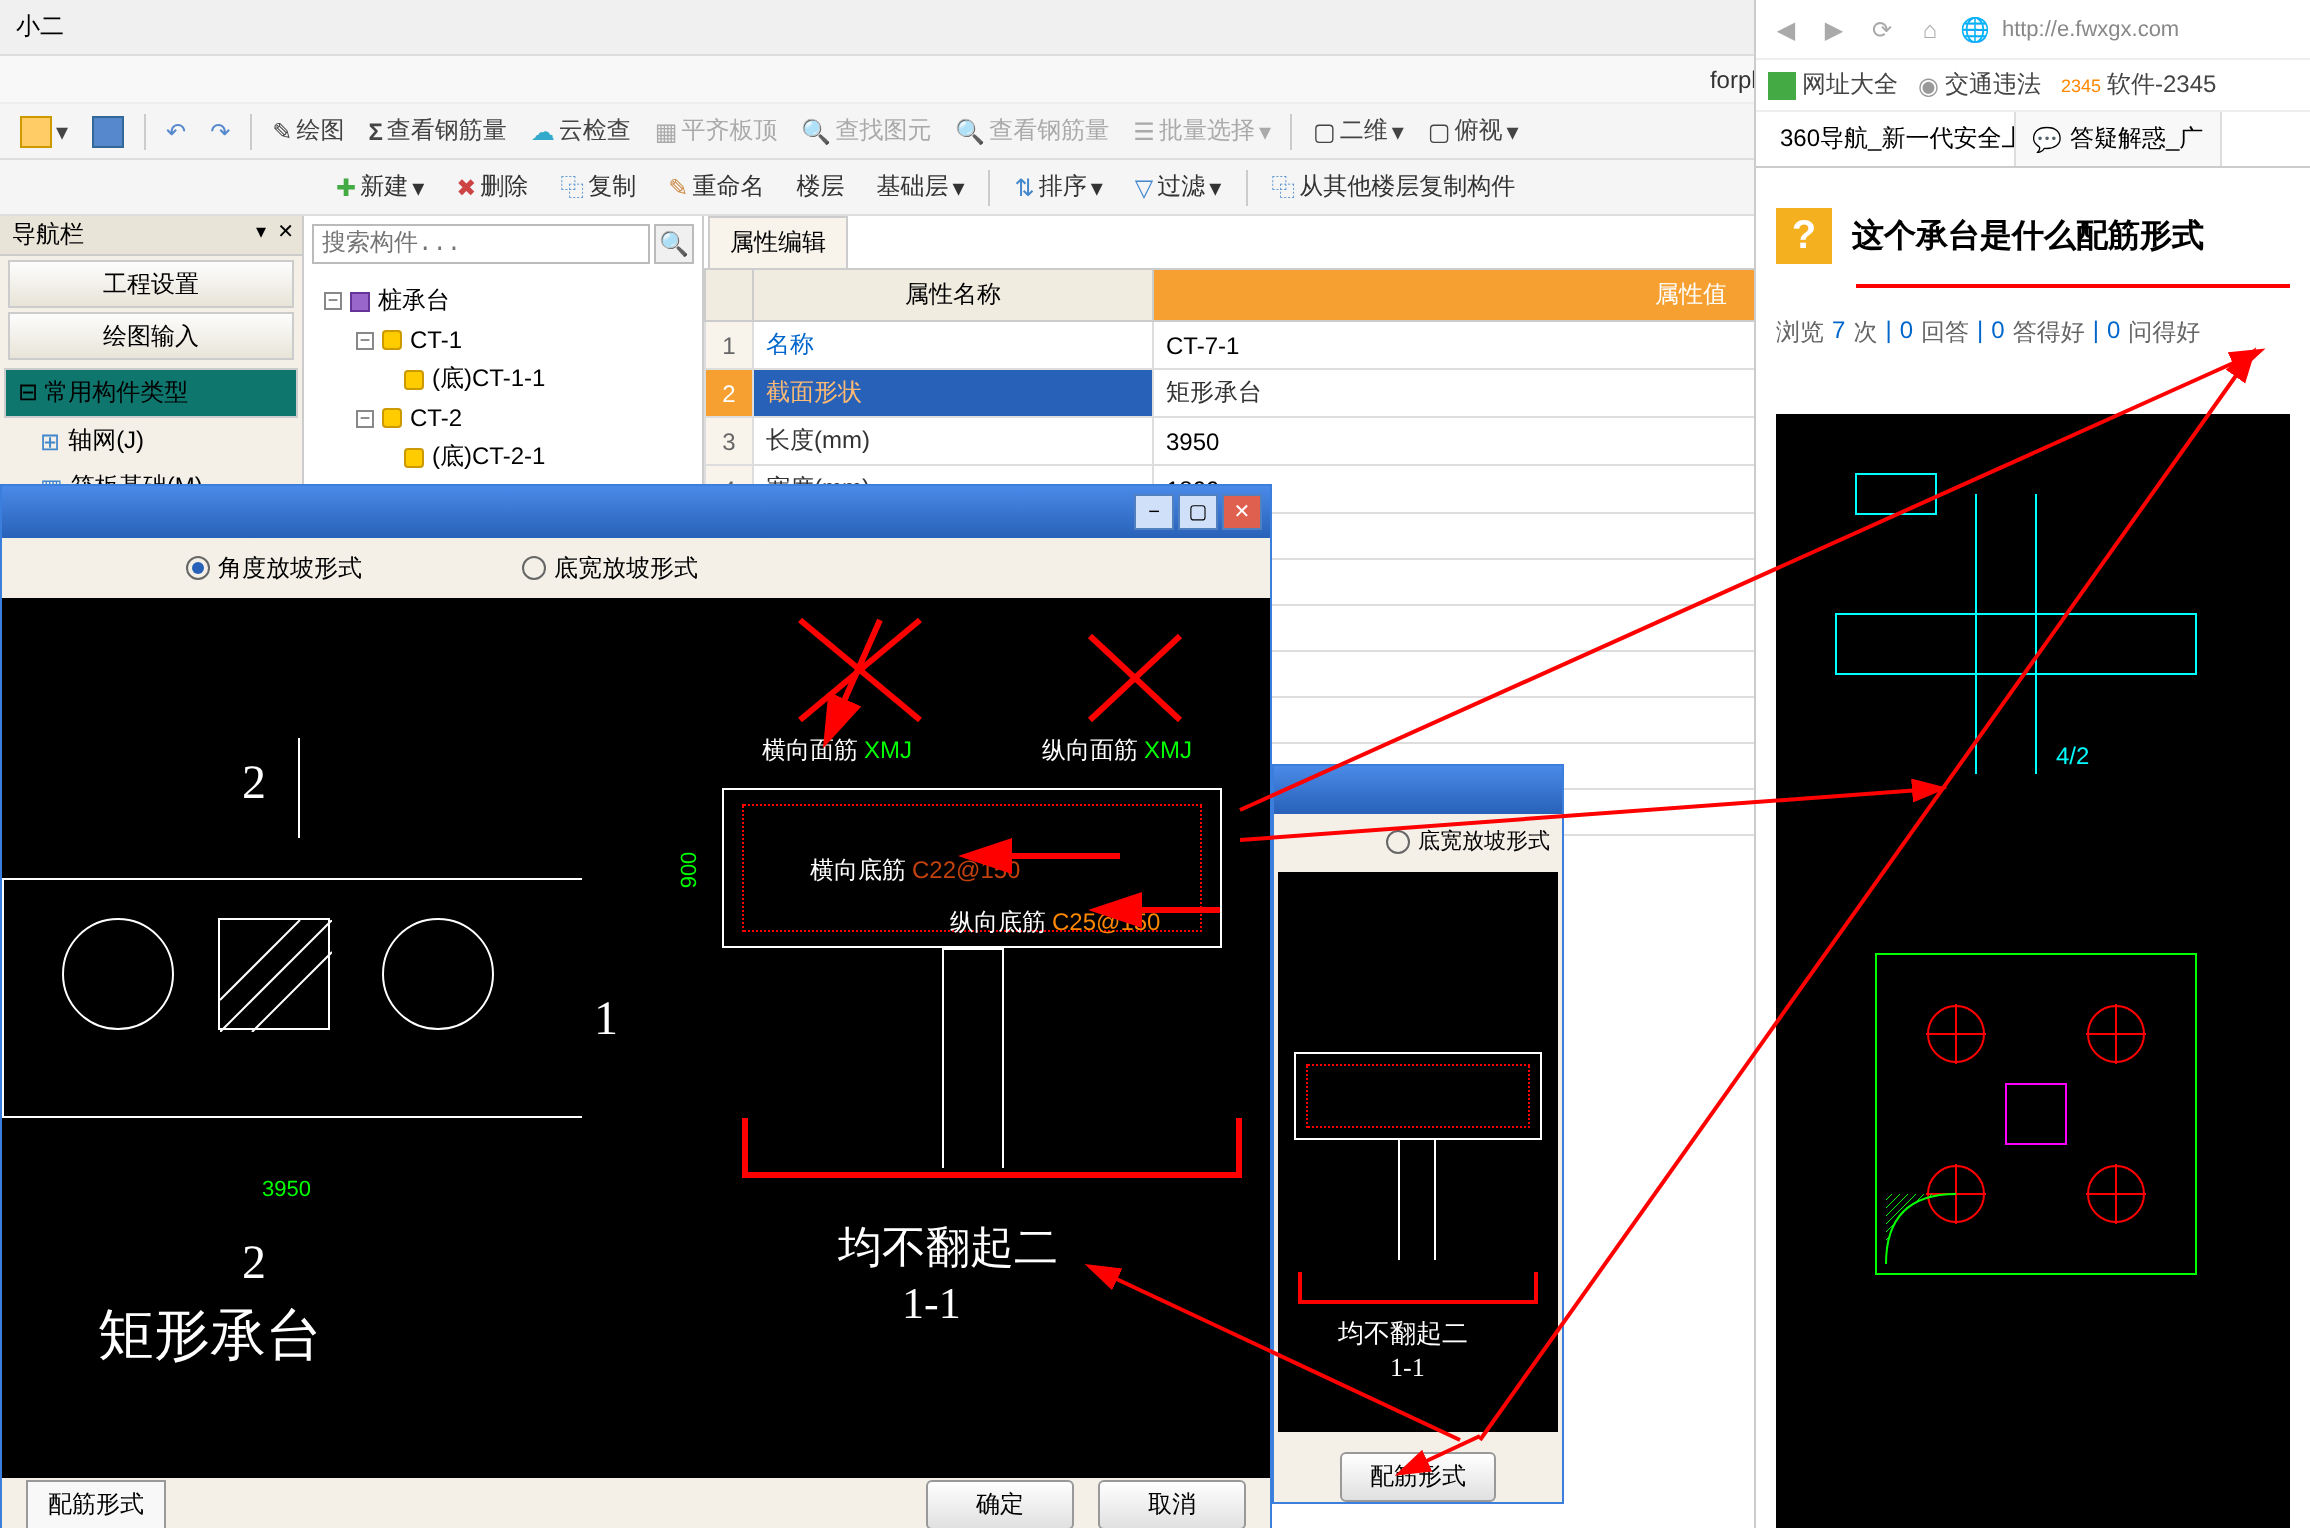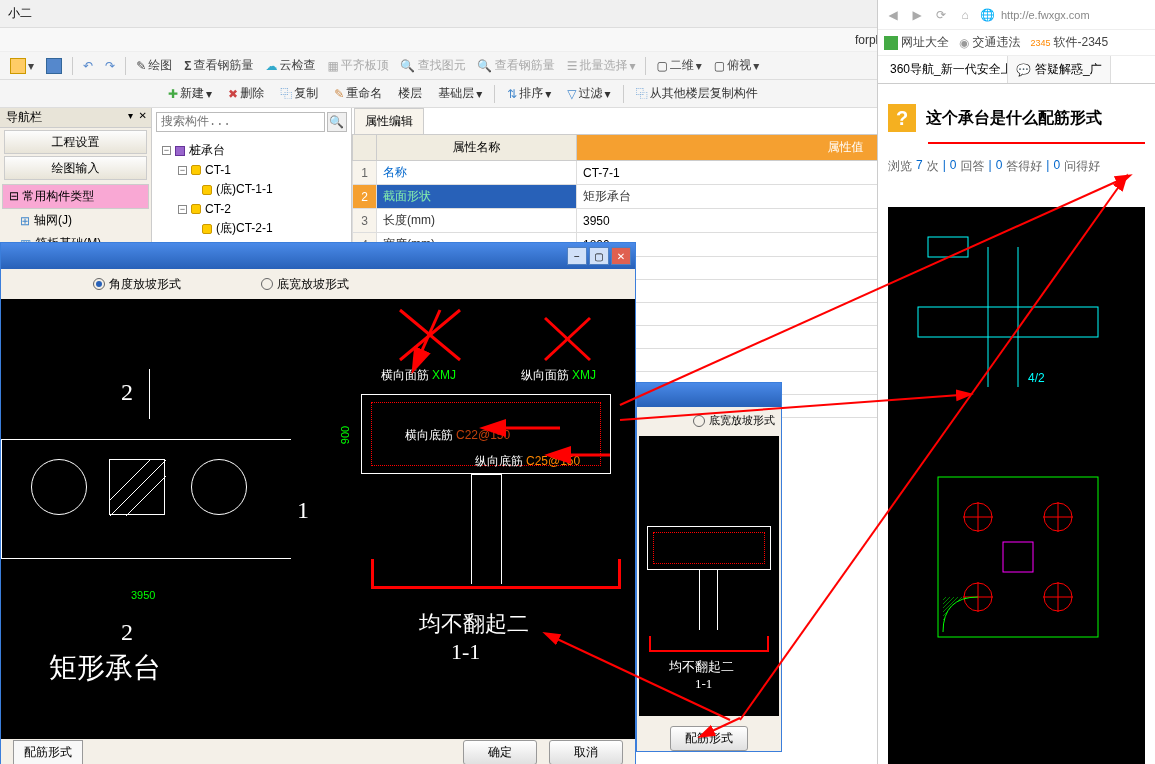--- a/index.html
+++ b/index.html
@@ -18,21 +18,21 @@
 .sep { width: 1px; height: 18px; background: #ccc; margin: 0 2px; }
 
 
 .main { display: flex; height: calc(100% - 108px); }
 .left-panel { width: 152px; background: #f4f0e8; border-right: 1px solid #ccc; }
 .nav-header { height: 20px; background: #e8e4d8; border-bottom: 1px solid #ccc; display: flex; align-items: center; padding: 0 6px; font-size: 11px; position: relative; }
 .nav-close { position: absolute; right: 18px; top: 2px; font-size: 10px; cursor: pointer; }
 .nav-pin { position: absolute; right: 4px; top: 2px; font-size: 10px; cursor: pointer; }
 .nav-btn { height: 24px; background: linear-gradient(#fdfdfd,#e8e4d8); border: 1px solid #ccc; margin: 2px 4px; display: flex; align-items: center; justify-content: center; cursor: pointer; font-size: 12px; }
 .nav-section { margin-top: 4px; }
-.nav-section-hdr { background: #f9a8d4; padding: 3px 6px; border: 1px solid #ccc; margin: 0 2px; font-size: 11px; }
+.nav-section-hdr { background: #0f766e; padding: 3px 6px; border: 1px solid #ccc; margin: 0 2px; font-size: 11px; }
 .nav-item { padding: 3px 6px 3px 20px; display: flex; align-items: center; gap: 4px; cursor: pointer; }
 
 .mid-panel { width: 200px; background: #fff; border-right: 1px solid #ccc; }
 .search-row { display: flex; padding: 4px; gap: 2px; }
 .search-input { flex: 1; border: 1px solid #bbb; padding: 2px 4px; color: #aaa; font-family: Liberation Mono, monospace; }
 .search-btn { width: 20px; border: 1px solid #bbb; background: #f0f0f0; cursor: pointer; }
 .tree { padding: 4px 6px; }
 .tree-node { padding: 2px 0 2px 12px; display: flex; align-items: center; gap: 4px; cursor: pointer; white-space: nowrap; }
 .tree-node .expander { width: 9px; height: 9px; border: 1px solid #888; display: inline-flex; align-items: center; justify-content: center; font-size: 9px; line-height: 1; color: #555; }
 .tree-node.level1 { padding-left: 4px; }
@@ -42,21 +42,21 @@
 .tree-icon-purple { width: 10px; height: 10px; background: #96c; border: 1px solid #639; }
 
 .right-panel { flex: 1; background: #fff; }
 .prop-tab { background: #f8f4ec; border-bottom: 1px solid #ccc; padding: 4px 10px; display: inline-block; border: 1px solid #ccc; border-bottom: none; margin-left: 2px; }
 .prop-table { width: 100%; border-collapse: collapse; }
 .prop-table th { background: #f0ece0; border: 1px solid #ccc; padding: 4px; font-weight: normal; text-align: center; }
 .prop-table th.val { background: #f5a030; color: #fff; }
 .prop-table td { border: 1px solid #ddd; padding: 3px 6px; height: 20px; }
 .prop-table td.num { width: 24px; text-align: center; background: #f8f4ec; color: #666; }
 .prop-table td.nm { width: 200px; color: #06c; }
-.prop-table tr.sel td { background: #2861b8; color: #86efac; }
+.prop-table tr.sel td { background: #2861b8; color: #fdba74; }
 .prop-table tr.sel td.num { background: #f5a030; color: #fff; }
 .prop-table td.chk { width: 40px; text-align: center; }
 .checkbox { width: 13px; height: 13px; border: 1px solid #888; display: inline-block; }
 
 
 .dialog { position: absolute; left: 0; top: 242px; width: 636px; height: 522px; background: #000; border: 1px solid #3b7edb; z-index: 10; }
 .dialog-titlebar { height: 26px; background: linear-gradient(#4a8ae8,#2861b8); display: flex; justify-content: flex-end; align-items: center; padding: 0 4px; gap: 2px; }
 .win-btn { width: 20px; height: 18px; background: #d0e0f8; border: 1px solid #5080c0; display: flex; align-items: center; justify-content: center; cursor: pointer; font-size: 10px; }
 .win-btn.close-btn { background: #e06050; color: #fff; }
 .radio-row { height: 30px; background: #f4f0e8; display: flex; align-items: center; gap: 80px; padding-left: 92px; }

